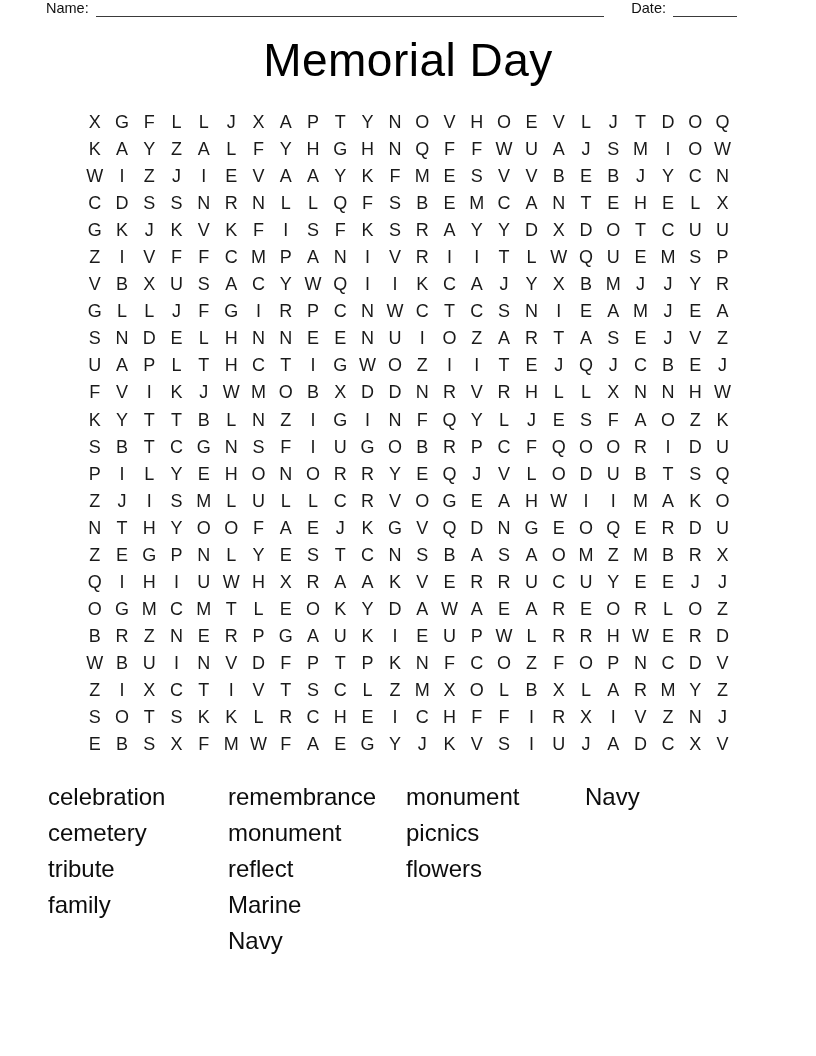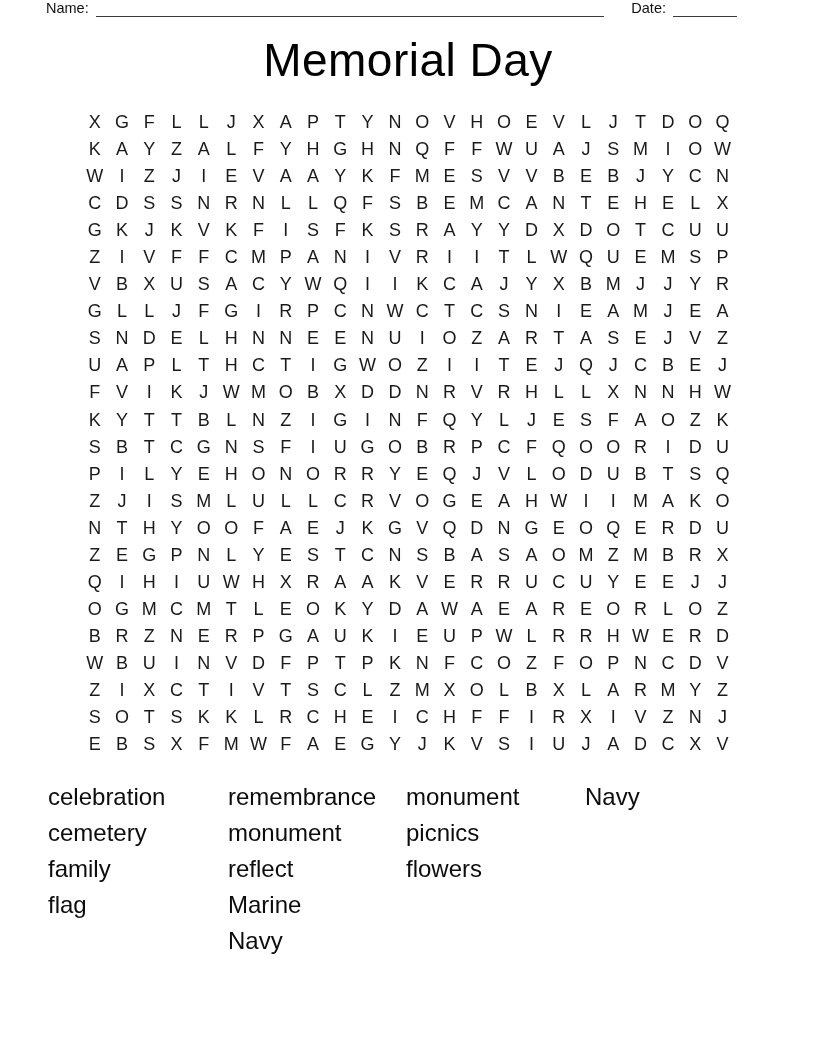--- a/index.html
+++ b/index.html
@@ -685,22 +685,22 @@
       <span class="cell">D</span>
       <span class="cell">C</span>
       <span class="cell">X</span>
       <span class="cell">V</span>
     </div>
 
   <div class="words">
       <div class="word-col">
         <div class="word">celebration</div>
         <div class="word">cemetery</div>
+        <div class="word">tribute</div>
         <div class="word">family</div>
-        <div class="word">flag</div>
       </div>
       <div class="word-col">
         <div class="word">remembrance</div>
         <div class="word">monument</div>
         <div class="word">reflect</div>
         <div class="word">Marine</div>
         <div class="word">Navy</div>
       </div>
       <div class="word-col">
         <div class="word">monument</div>

